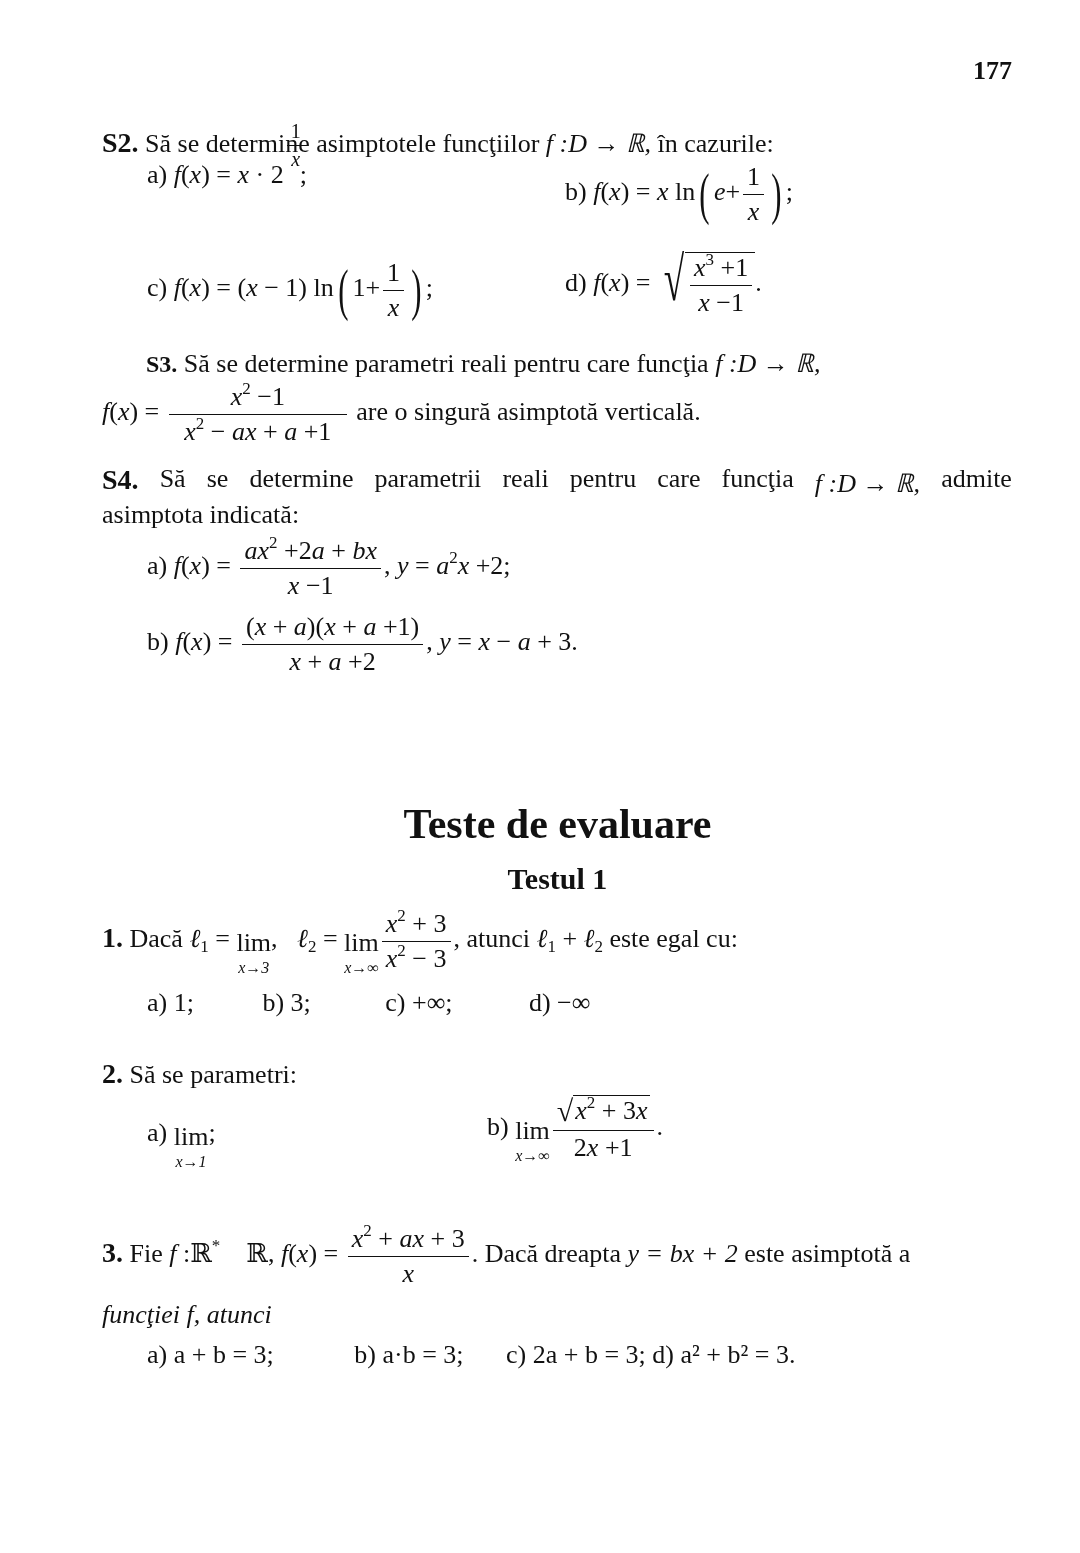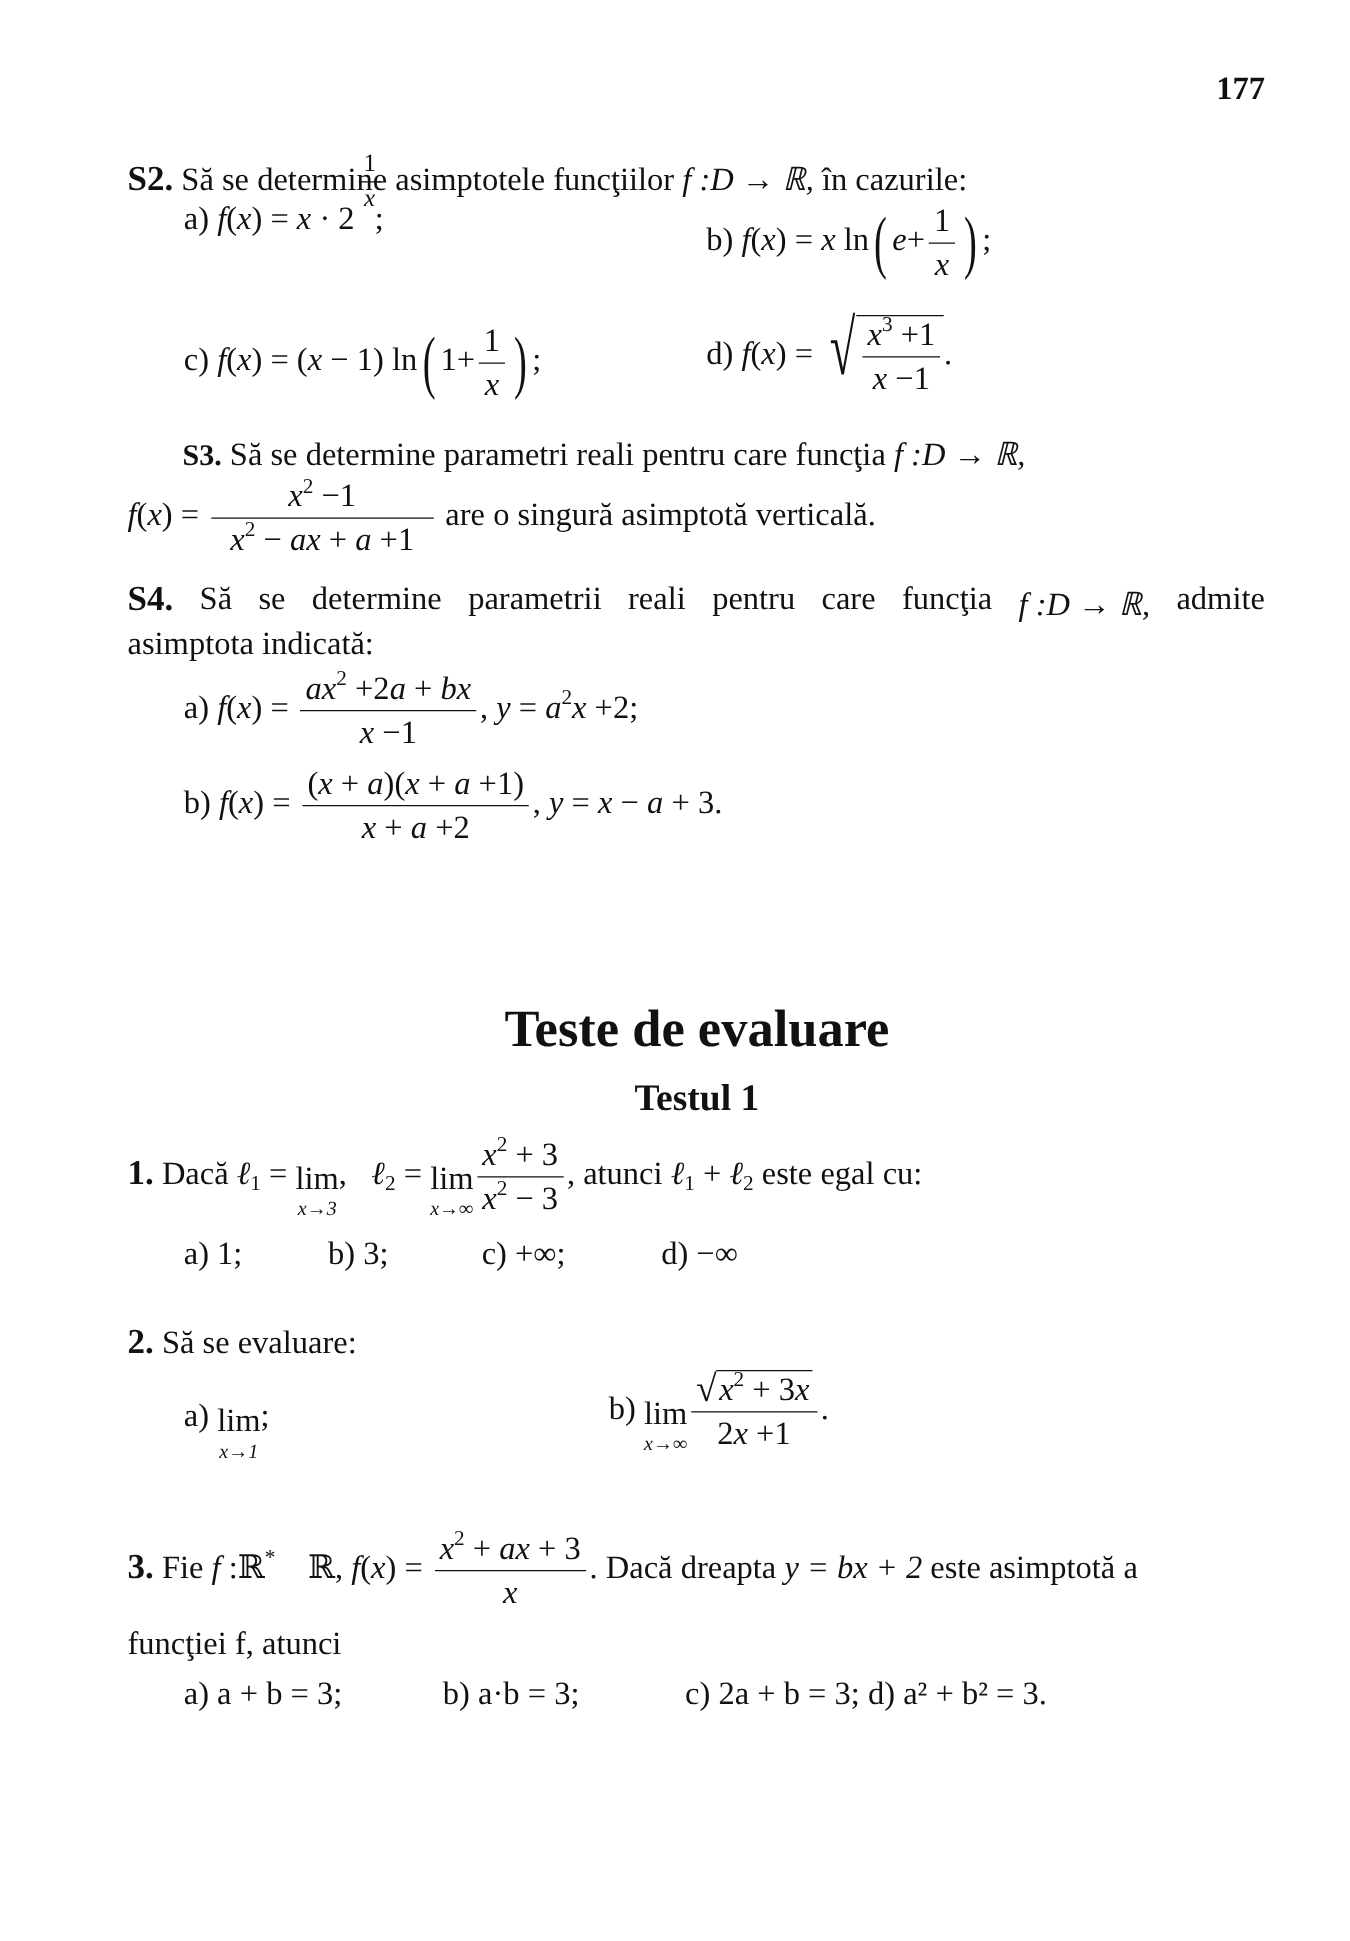--- a/index.html
+++ b/index.html
@@ -137,21 +137,21 @@
 </div>
 <div class="abs" style="left:147px; top:988px;">
   <span>a) 1;</span>
   <span style="margin-left:62px;">b) 3;</span>
   <span style="margin-left:68px;">c) +∞;</span>
   <span style="margin-left:70px;">d) −∞</span>
 </div>
 
 <div class="abs" style="left:102px; top:1058px;">
   <span class="b" style="font-size:28px;">2.</span>
-  <span>Să se evaluare:</span>
+  <span>Să se parametri:</span>
 </div>
 <div class="abs" style="left:147px; top:1100px;">
   <span>a)</span> <span class="lim">
       <span>lim</span>
       <span class="under">x→1</span>
     </span>;
 </div>
 <div class="abs" style="left:487px; top:1094px;">
   <span>b)</span> <span class="lim">
       <span>lim</span>
@@ -168,19 +168,19 @@
 <div class="abs" style="left:102px; top:1224px;">
   <span class="b" style="font-size:28px;">3.</span>
   <span>Fie</span>
   <i>f</i> :ℝ<sup>*</sup>&nbsp;&nbsp;&nbsp; ℝ, <i>f</i>(<i>x</i>) = <span class="frac">
       <span class="num"><i>x</i><sup>2</sup> + <i>ax</i> + 3</span>
       <span class="den"><i>x</i></span>
     </span><span>. Dacă dreapta</span>
   <i>y = bx + 2</i>
   <span>este asimptotă a</span>
 </div>
-<div class="abs" style="left:102px; top:1300px;">funcţiei f, atunci</div>
+<div class="abs" style="left:102px; top:1300px;font-style:italic;">funcţiei f, atunci</div>
 <div class="abs" style="left:147px; top:1340px;">
   <span>a) a + b = 3;</span>
   <span style="margin-left:74px;">b) a·b = 3;</span>
-  <span style="margin-left:78px;">c) 2a + b = 3;</span>
+  <span style="margin-left:36px;">c) 2a + b = 3;</span>
   <span style="">d) a² + b² = 3.</span>
 </div>
 
 </body></html>

